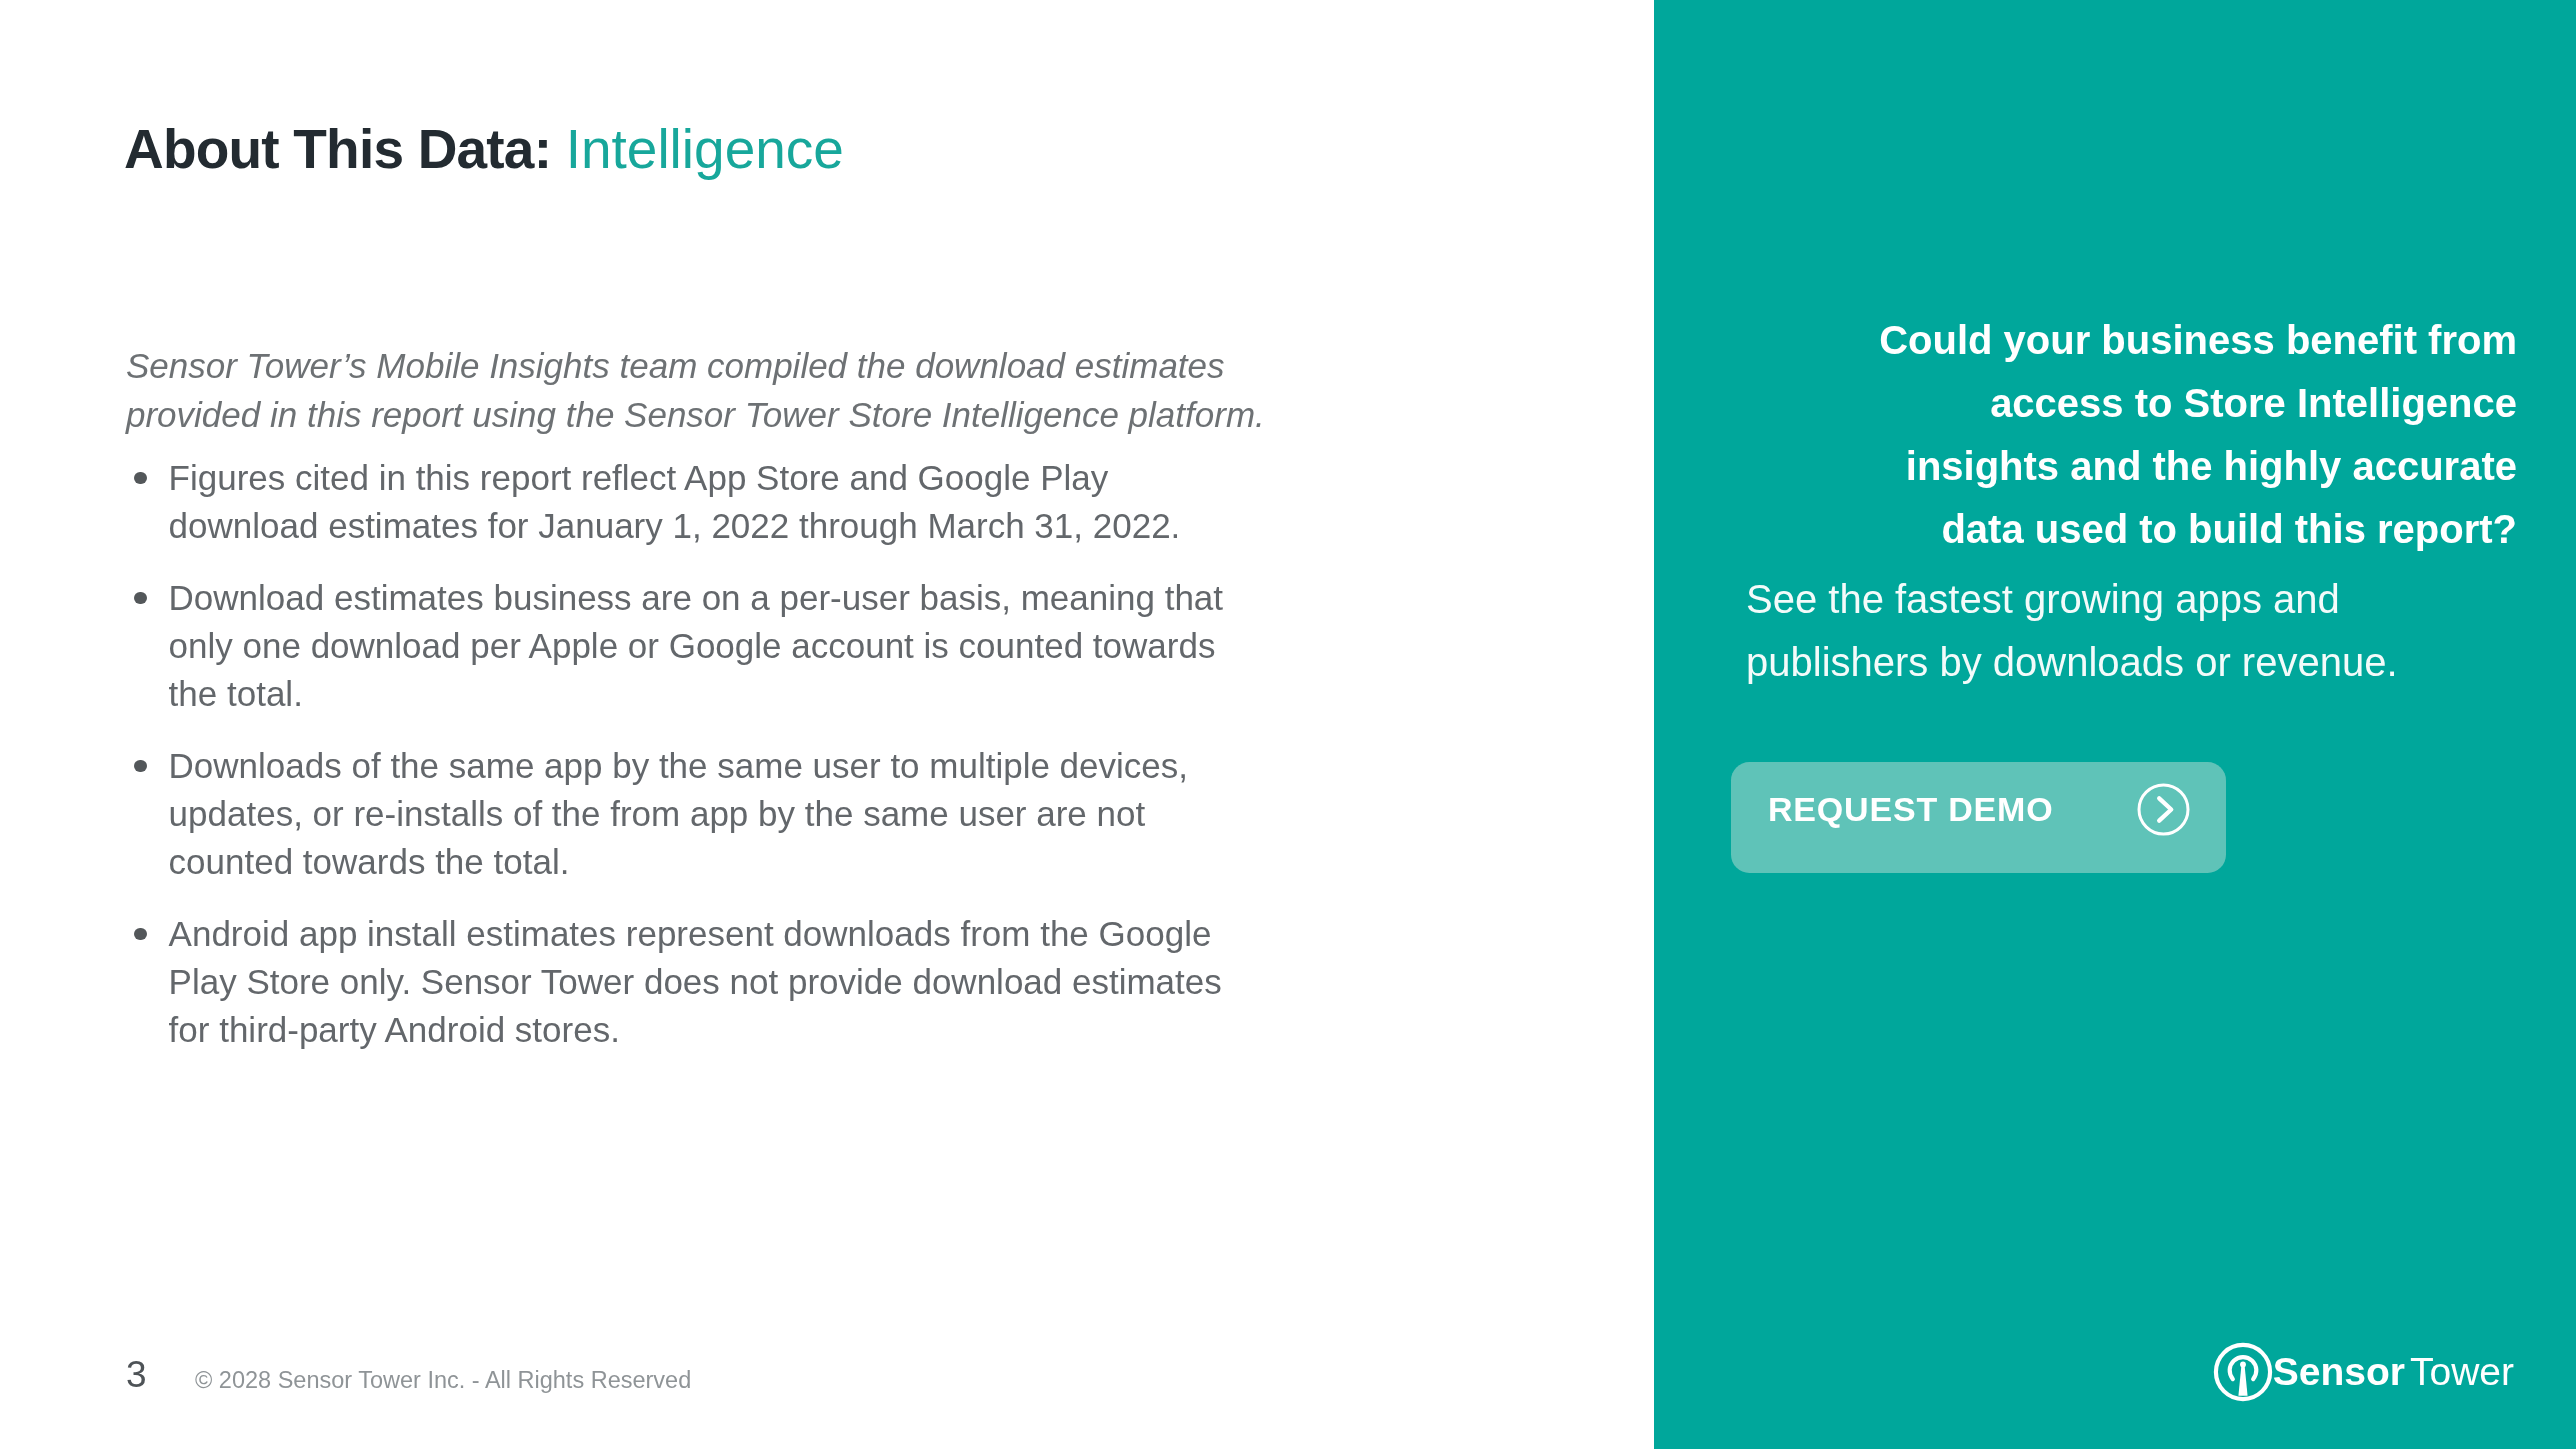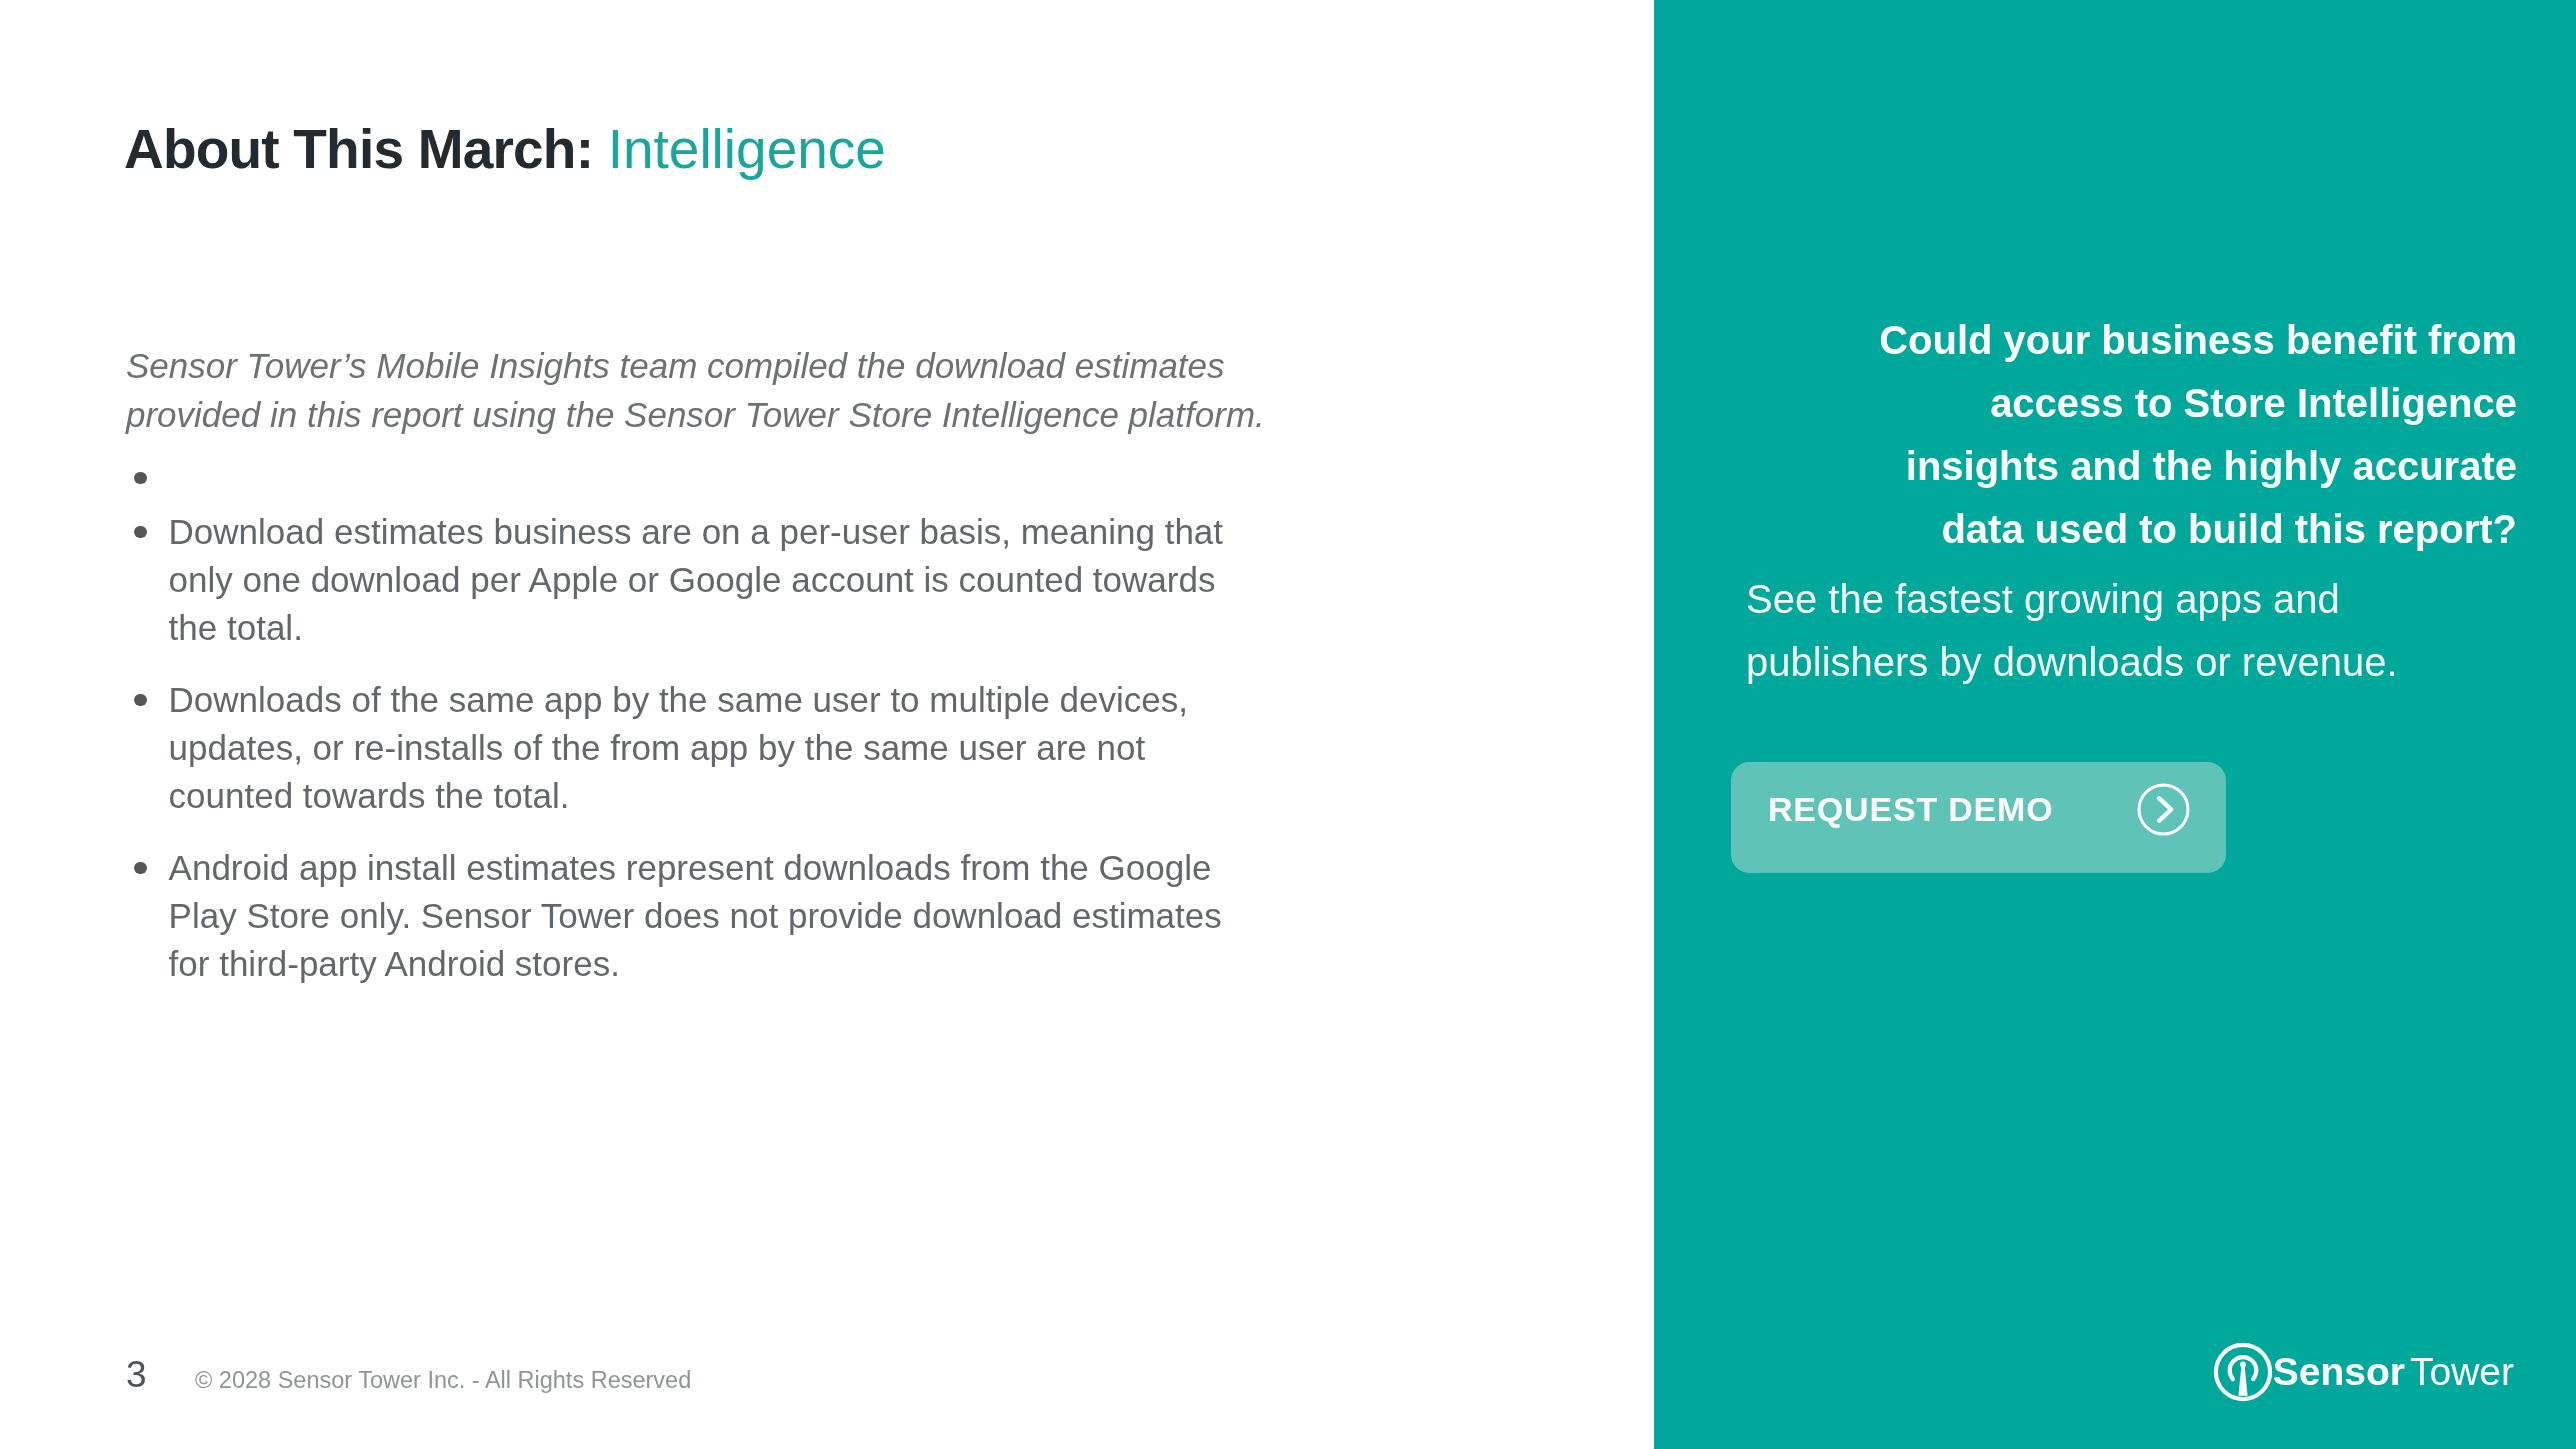--- a/index.html
+++ b/index.html
@@ -152,28 +152,30 @@
     white-space: nowrap;
   }
   .logo-word-bold { font-weight: 700; }
   .logo-word-light { font-weight: 300; margin-left: 5px; }
 </style>
 </head>
 <body>
 
 <div class="slide">
 
-  <h1 class="page-title"><span>About This March: </span><span class="title-accent">Intelligence</span></h1>
+  <h1 class="page-title"><span>About This Data: </span><span class="title-accent">Intelligence</span></h1>
 
   <p class="intro-text">Sensor Tower’s Mobile Insights team compiled the download estimates
 provided in this report using the Sensor Tower Store Intelligence platform.</p>
 
   <ul class="bullet-list">
     <li>
       <span class="bullet-dot"></span>
+      <span class="bullet-text">Figures cited in this report reflect App Store and Google Play
+download estimates for January 1, 2022 through March 31, 2022.</span>
     </li>
     <li>
       <span class="bullet-dot"></span>
       <span class="bullet-text">Download estimates business are on a per-user basis, meaning that
 only one download per Apple or Google account is counted towards
 the total.</span>
     </li>
     <li>
       <span class="bullet-dot"></span>
       <span class="bullet-text">Downloads of the same app by the same user to multiple devices,

